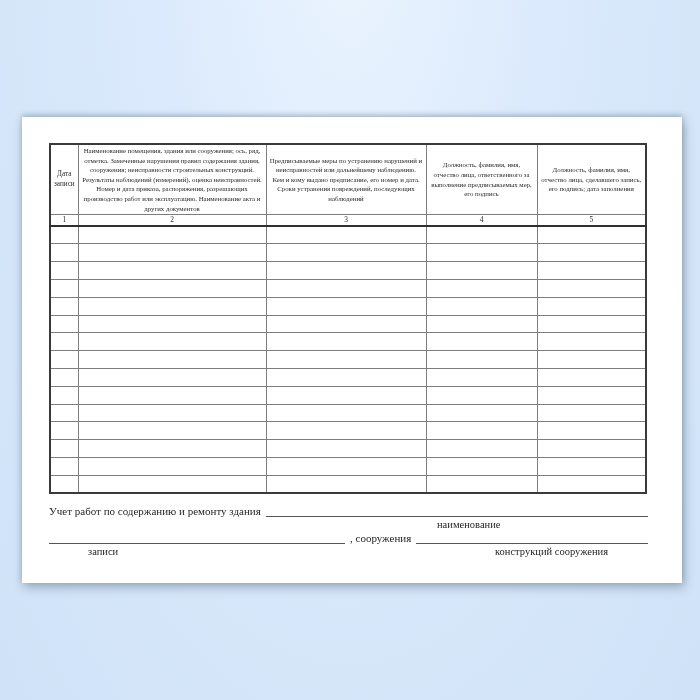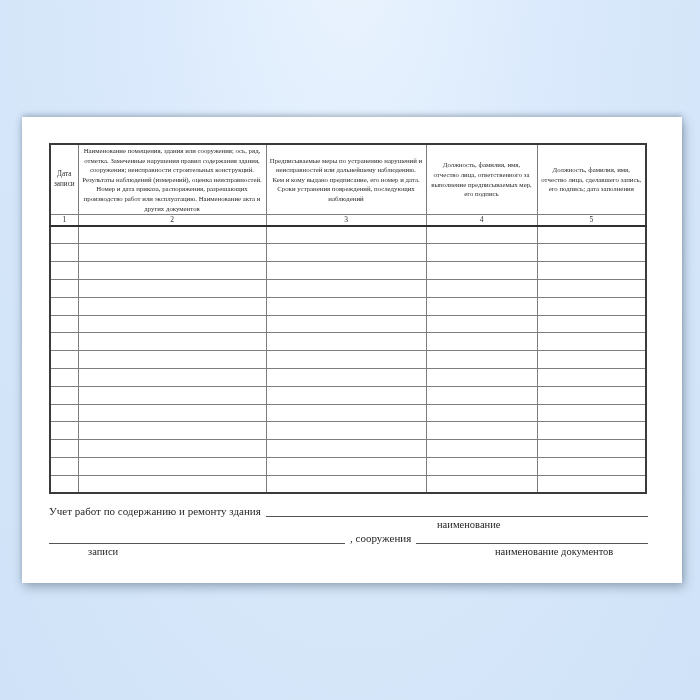--- a/index.html
+++ b/index.html
@@ -184,15 +184,15 @@
     <span class="blank grow"></span>
   </div>
   <div class="ft-cap ft-cap1">наименование</div>
 
   <div class="ft-line ft-line2">
     <span class="blank fixed1"></span>
     <span class="ft-label2">, сооружения</span>
     <span class="blank grow"></span>
   </div>
   <div class="ft-cap ft-cap2a">записи</div>
-  <div class="ft-cap ft-cap2b">наименование документов</div>
+  <div class="ft-cap ft-cap2b">конструкций сооружения</div>
 
 </div>
 
 </body></html>

